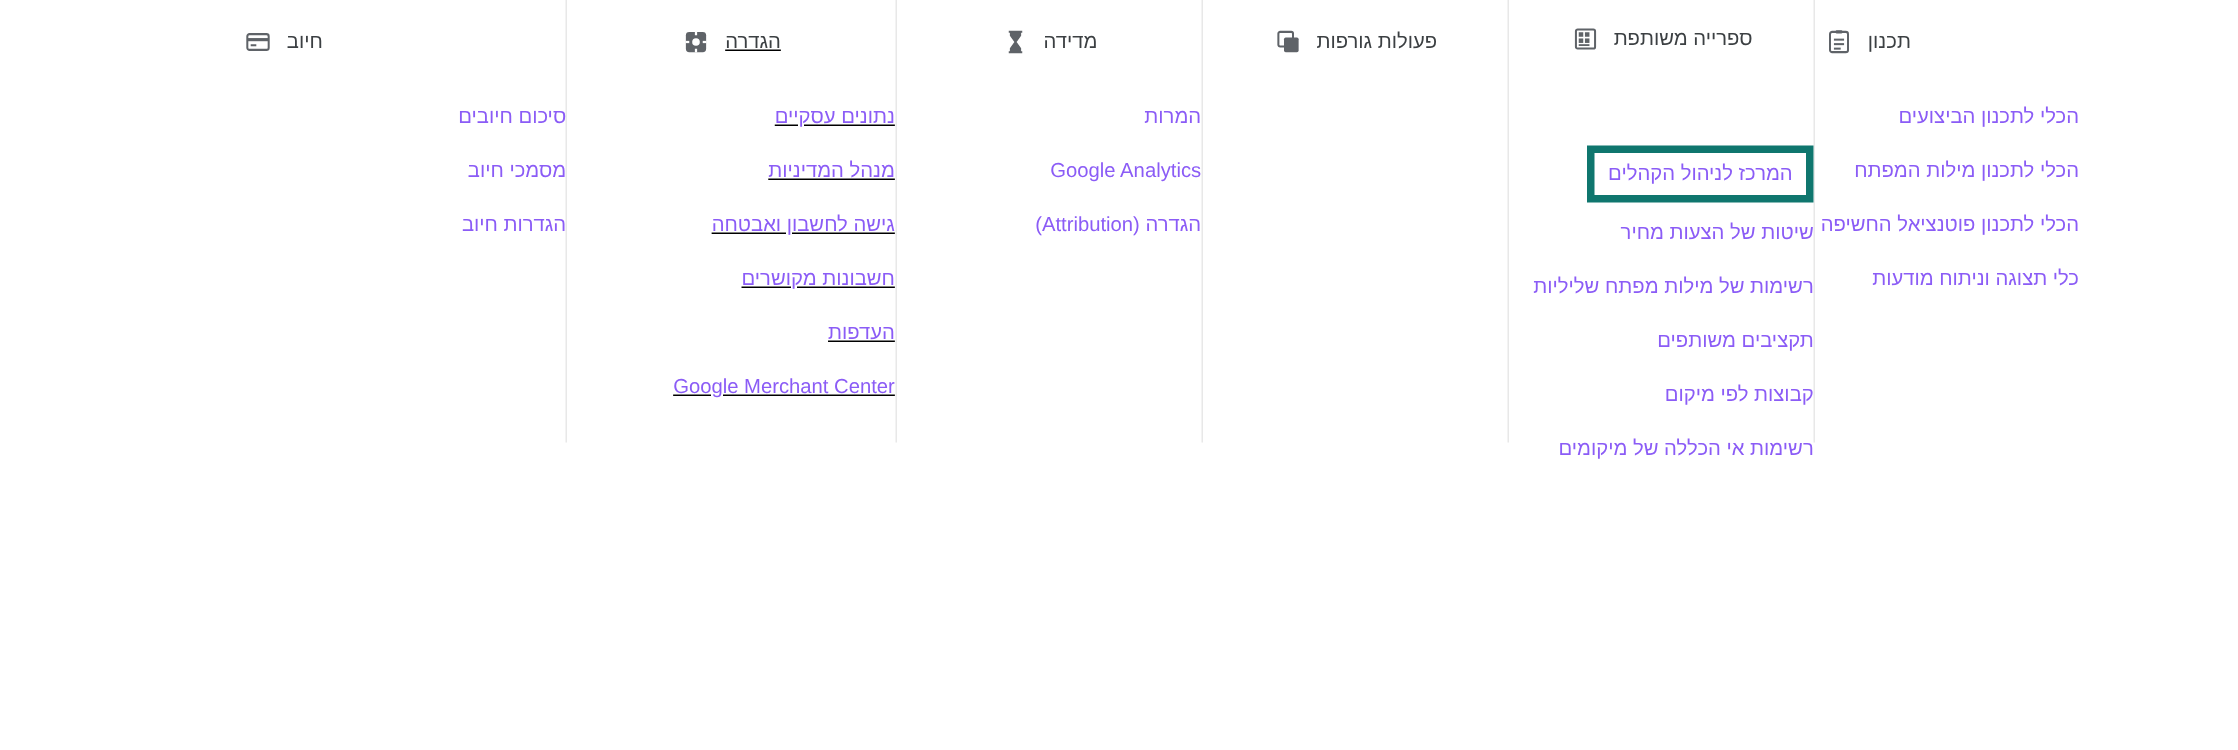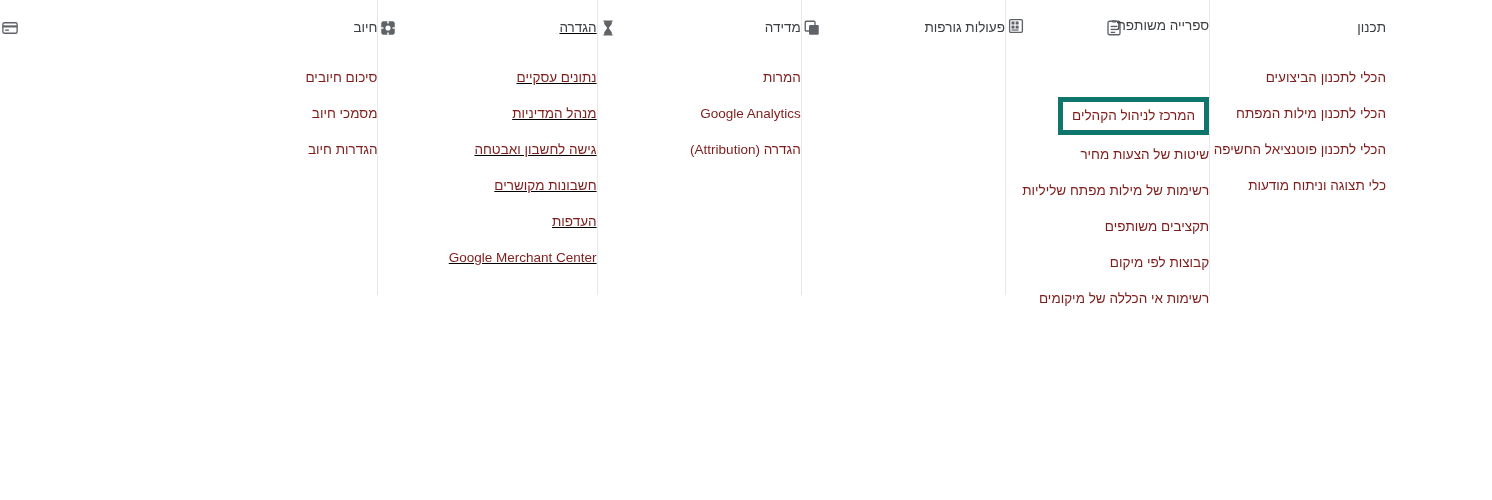--- a/index.html
+++ b/index.html
@@ -50,21 +50,21 @@
   .col-5 { width: 379px; }                      
 
   .column-header {
     display: flex;
     flex-direction: row;
     align-items: center;
     gap: 9px;
     height: 24px;
     margin-bottom: 20px;
     width: 100%;
-    justify-content: space-between;
+    justify-content: center;
     padding-right: 0;
   }
 
   .header-icon {
     width: 20px;
     height: 20px;
     flex: 0 0 20px;
     display: inline-flex;
     align-items: center;
     justify-content: center;
@@ -81,21 +81,21 @@
 
   .menu-items {
     display: flex;
     flex-direction: column;
     width: 100%;
     align-items: flex-start;
   }
 
   .menu-item {
     font-size: 13.5px;
-    color: #7f1d1d;
+    color: #8b5cf6;
     line-height: 18px;
     height: 36px;
     display: flex;
     align-items: center;
     white-space: nowrap;
     box-sizing: border-box;
     cursor: pointer;
     padding: 0;
   }
 

